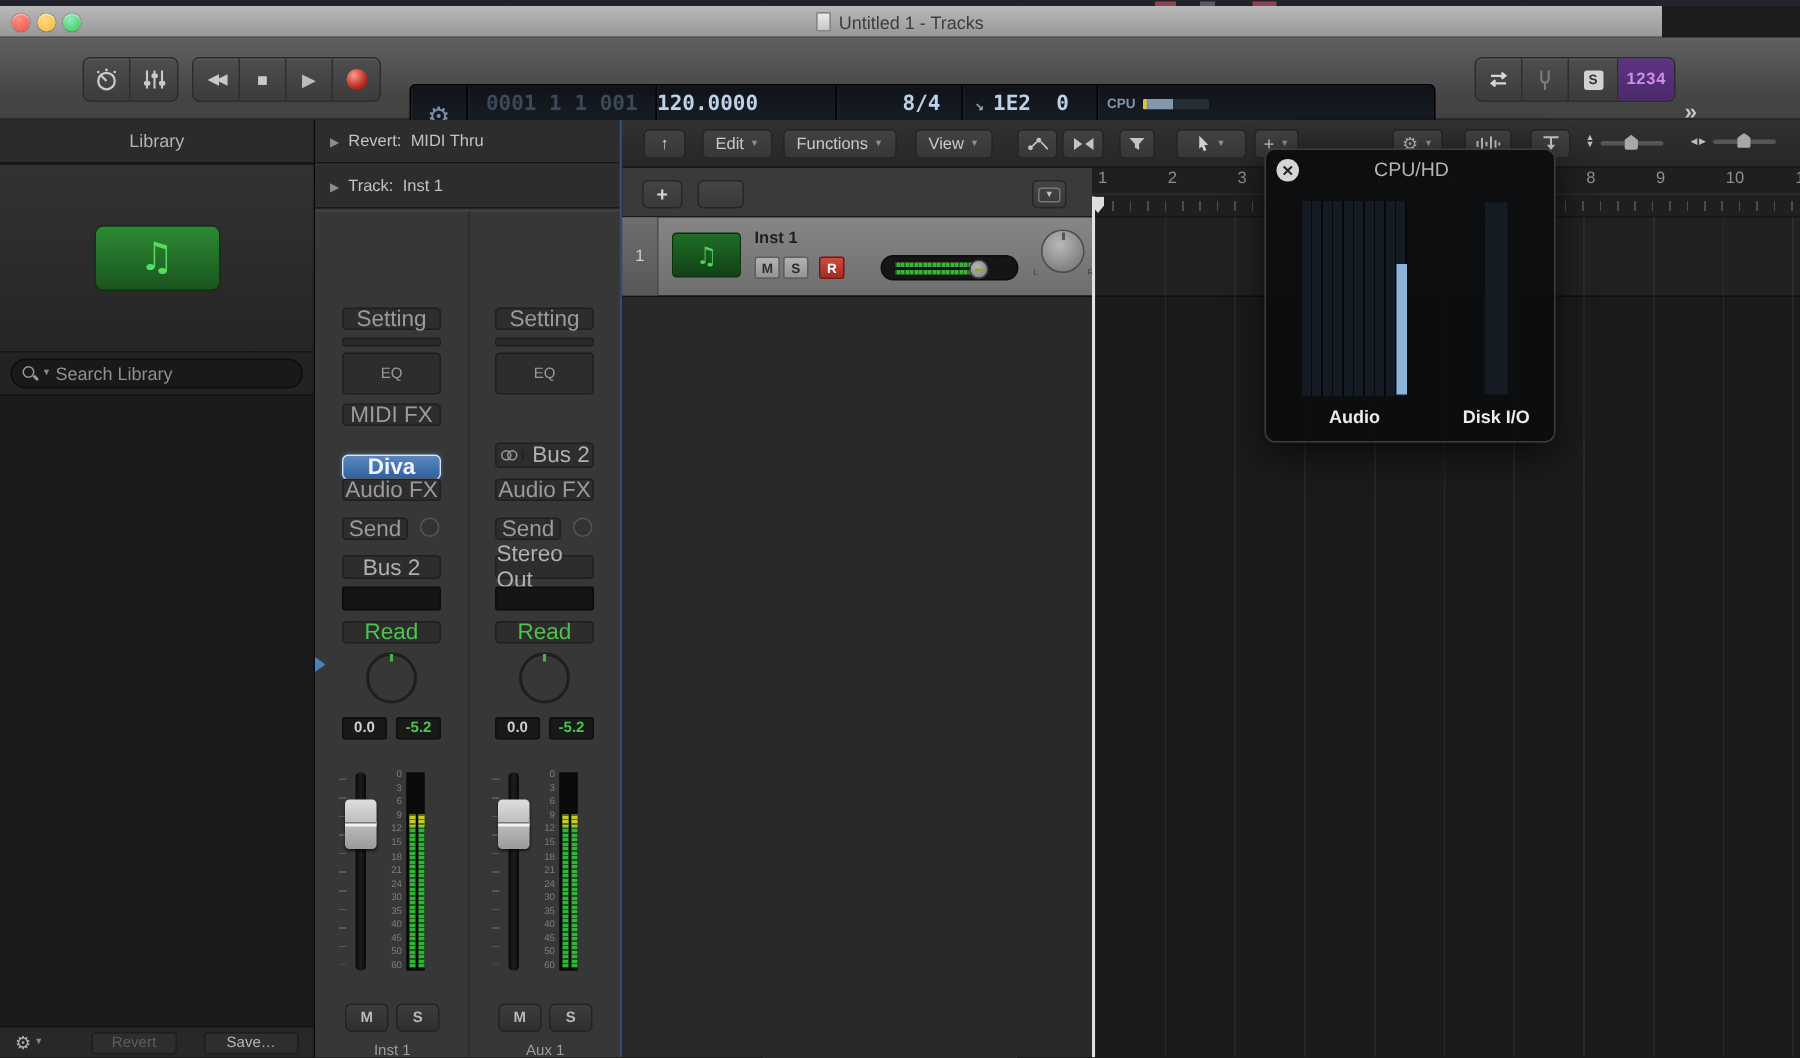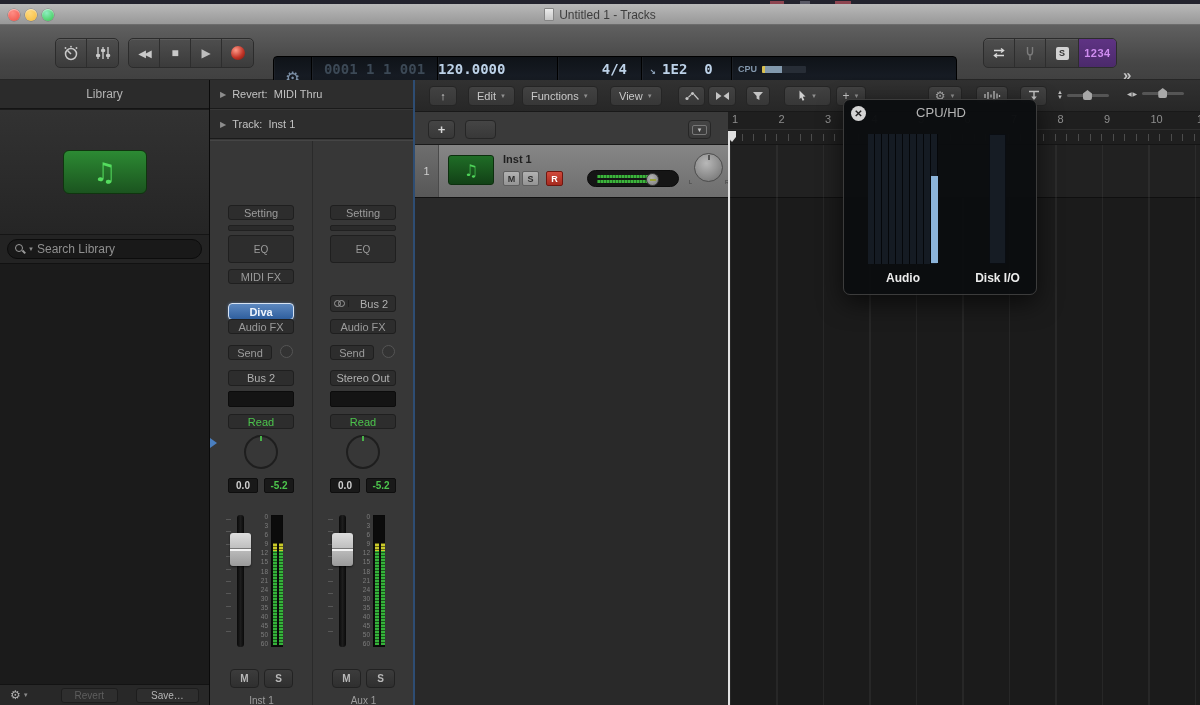--- a/index.html
+++ b/index.html
@@ -4,21 +4,21 @@
 <style>
   * { margin:0; padding:0; box-sizing:border-box; }
   html,body { width:1200px; height:705px; overflow:hidden; background:#1c1c1c;
     font-family:"Liberation Sans", sans-serif; -webkit-font-smoothing:antialiased; }
   .abs { position:absolute; }
   #stage { position:relative; width:1200px; height:705px; overflow:hidden; background:#1c1c1c; }
 
   
   #menu-sliver { left:0; top:0; width:1200px; height:4px; background:#23232e; }
   #menu-sliver i { position:absolute; top:1px; height:3px; }
-  #titlebar { left:0; top:4px; width:1200px; height:21px;
+  #titlebar { left:0; top:4px; width:1108px; height:21px;
     background:linear-gradient(#b9b9b9,#989898); border-bottom:1px solid #6c6c6c;text-align:center; }
   .light { top:5px; width:12px; height:12px; border-radius:50%; box-shadow:inset 0 1px 1px rgba(255,255,255,.5), 0 0 0 .5px rgba(0,0,0,.25); }
   #title-center { left:0; top:0; width:1200px; height:21px; display:flex; align-items:center; justify-content:center; gap:5px; }
   #doc-icon { width:10px; height:13px; background:linear-gradient(#ececec,#c6c6c6); border:1px solid #858585; border-radius:1px; }
   #title-text { font-size:12px; color:#3d3d3d; }
 
   
   #transport { left:0; top:25px; width:1200px; height:55px;
     background:linear-gradient(#606060,#464646 70%,#414141); border-bottom:1px solid #262626; }
   .tbtn-group { top:13px; height:30px; display:flex; border:1px solid #2c2c2c; border-radius:5px;
@@ -81,21 +81,21 @@
   
   #inspector { left:210px; top:80px; width:203px; height:625px; background:#373737; }
   .insp-header { left:0; width:203px; height:29px; background:#2d2d2d; border-bottom:1px solid #1a1a1a;
     display:flex; align-items:center; gap:6px; padding:0 10px; color:#c2c2c2; font-size:11px; }
   .disclosure { color:#8d8d8d; font-size:8px; }
   #strip-panel { left:0; top:60px; width:203px; height:565px; background:#373737; border-top:1px solid #454545; }
   .strip { position:absolute; top:0; width:99px; height:565px; }
   #strip1 { left:2px; } #strip2 { left:104px; }
   #strip-divider { left:101.5px; top:0; width:1px; height:565px; background:#2a2a2a; }
   .cs-btn { position:absolute; left:16px; width:66px; height:15px; background:#2d2d2d; border:1px solid #1f1f1f;
-    border-radius:3px; color:#9b9b9b; font-size:11px; display:flex; align-items:center; justify-content:center; }
+    border-radius:3px; color:#9b9b9b; font-size:15px; display:flex; align-items:center; justify-content:center; }
   .cs-thin { position:absolute; left:16px; width:66px; height:6px; background:#2a2a2a; border:1px solid #202020; border-radius:2px; }
   .cs-eq { height:28px; font-size:10px; }
   .cs-inst { height:17px; background:linear-gradient(#5c88c0,#2f5f9e); border:1.5px solid #d7e3f3;
     color:#eef4fc; font-weight:bold; border-radius:4px; box-shadow:0 0 3px rgba(90,140,200,.6); }
   .cs-input { height:17px; display:flex; align-items:center; padding:0; }
   .stereo-ic { display:flex; margin:0 4px 0 3px; border-right:1px solid #1f1f1f; padding-right:3px; }
   .stereo-ic i { width:7px; height:7px; border:1px solid #999; border-radius:50%; }
   .stereo-ic i + i { margin-left:-3px; }
   .cs-send { width:44px !important; }
   .send-knob { position:absolute; left:68px; width:13px; height:13px; border-radius:50%;
@@ -275,21 +275,21 @@
       </div>
       <div class="lcd-col" style="width:126px; align-items:center;">
         <div class="lcd-row lcd-dim">0001 1 1 001</div>
         <div class="lcd-row lcd-dim">0005 1 1 001</div>
       </div>
       <div class="lcd-col" style="width:120px; padding-right:12px;">
         <div class="lcd-row lcd-bright">120.0000</div>
         <div class="lcd-row lcd-bright">129</div>
       </div>
       <div class="lcd-col" style="width:84px; align-items:flex-end; padding-right:14px;">
-        <div class="lcd-row lcd-bright">4/4</div>
+        <div class="lcd-row lcd-bright">8/4</div>
         <div class="lcd-row lcd-bright">/16</div>
       </div>
       <div class="lcd-col" style="width:90px; padding-left:8px;">
         <div class="lcd-row lcd-bright"><span style="font-size:10px;color:#8fa5bd;">↘ </span><span>1E2</span>&nbsp;&nbsp;<span>0</span></div>
         <div class="lcd-row lcd-bright" style="font-family:'Liberation Sans',sans-serif;font-weight:normal;font-size:13px;">No Out</div>
       </div>
       <div class="lcd-col" style="width:76px; border-right:none; padding-left:6px;">
         <div class="lcd-row" style="display:flex;align-items:center;">
           <span class="lcd-label">CPU</span>
           <span class="bar-meter"><i style="width:3px;background:#d8c050;"></i><i style="width:17px;background:#8299ad;"></i></span>

